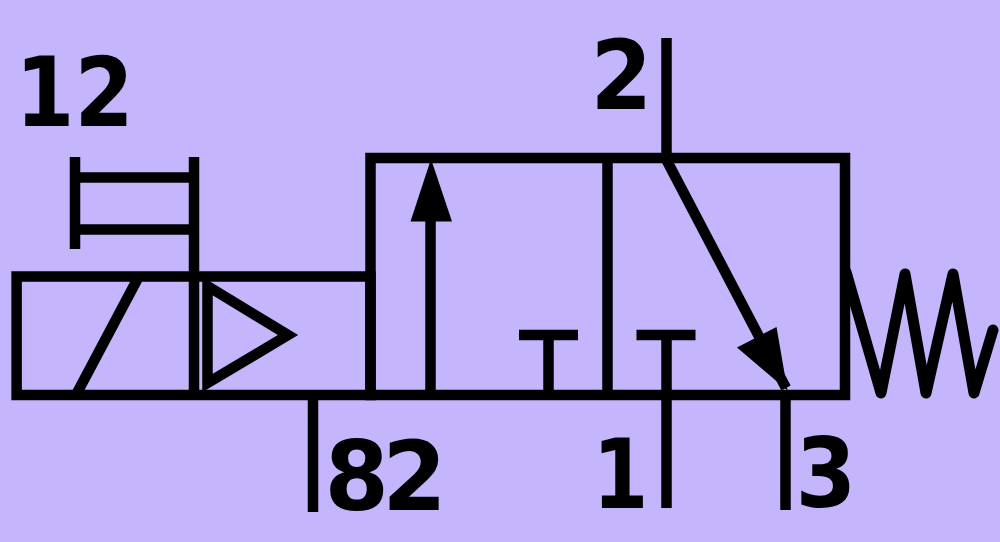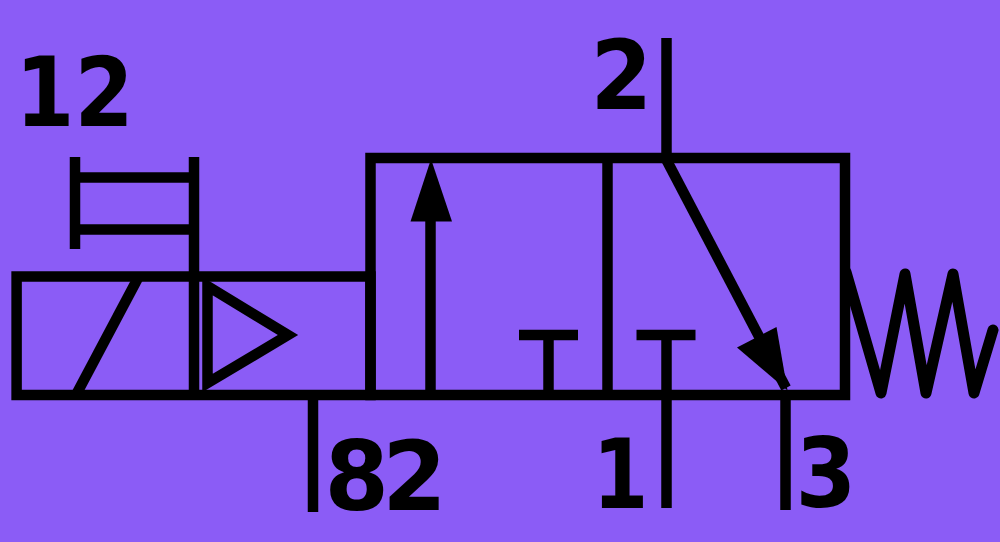--- a/index.html
+++ b/index.html
@@ -4,21 +4,21 @@
 <style>
   html, body {
     margin: 0;
     padding: 0;
     background: #ffffff;
   }
   .stage {
     position: relative;
     width: 1000px;
     height: 542px;
-    background: #8b5cf6;
+    background: #c4b5fd;
     overflow: hidden;
     text-align: right;
   }
   svg { display: block; }
   .port-label {
     font-family: "DejaVu Sans", sans-serif;
     font-weight: bold;
   }
 </style>
 </head>

